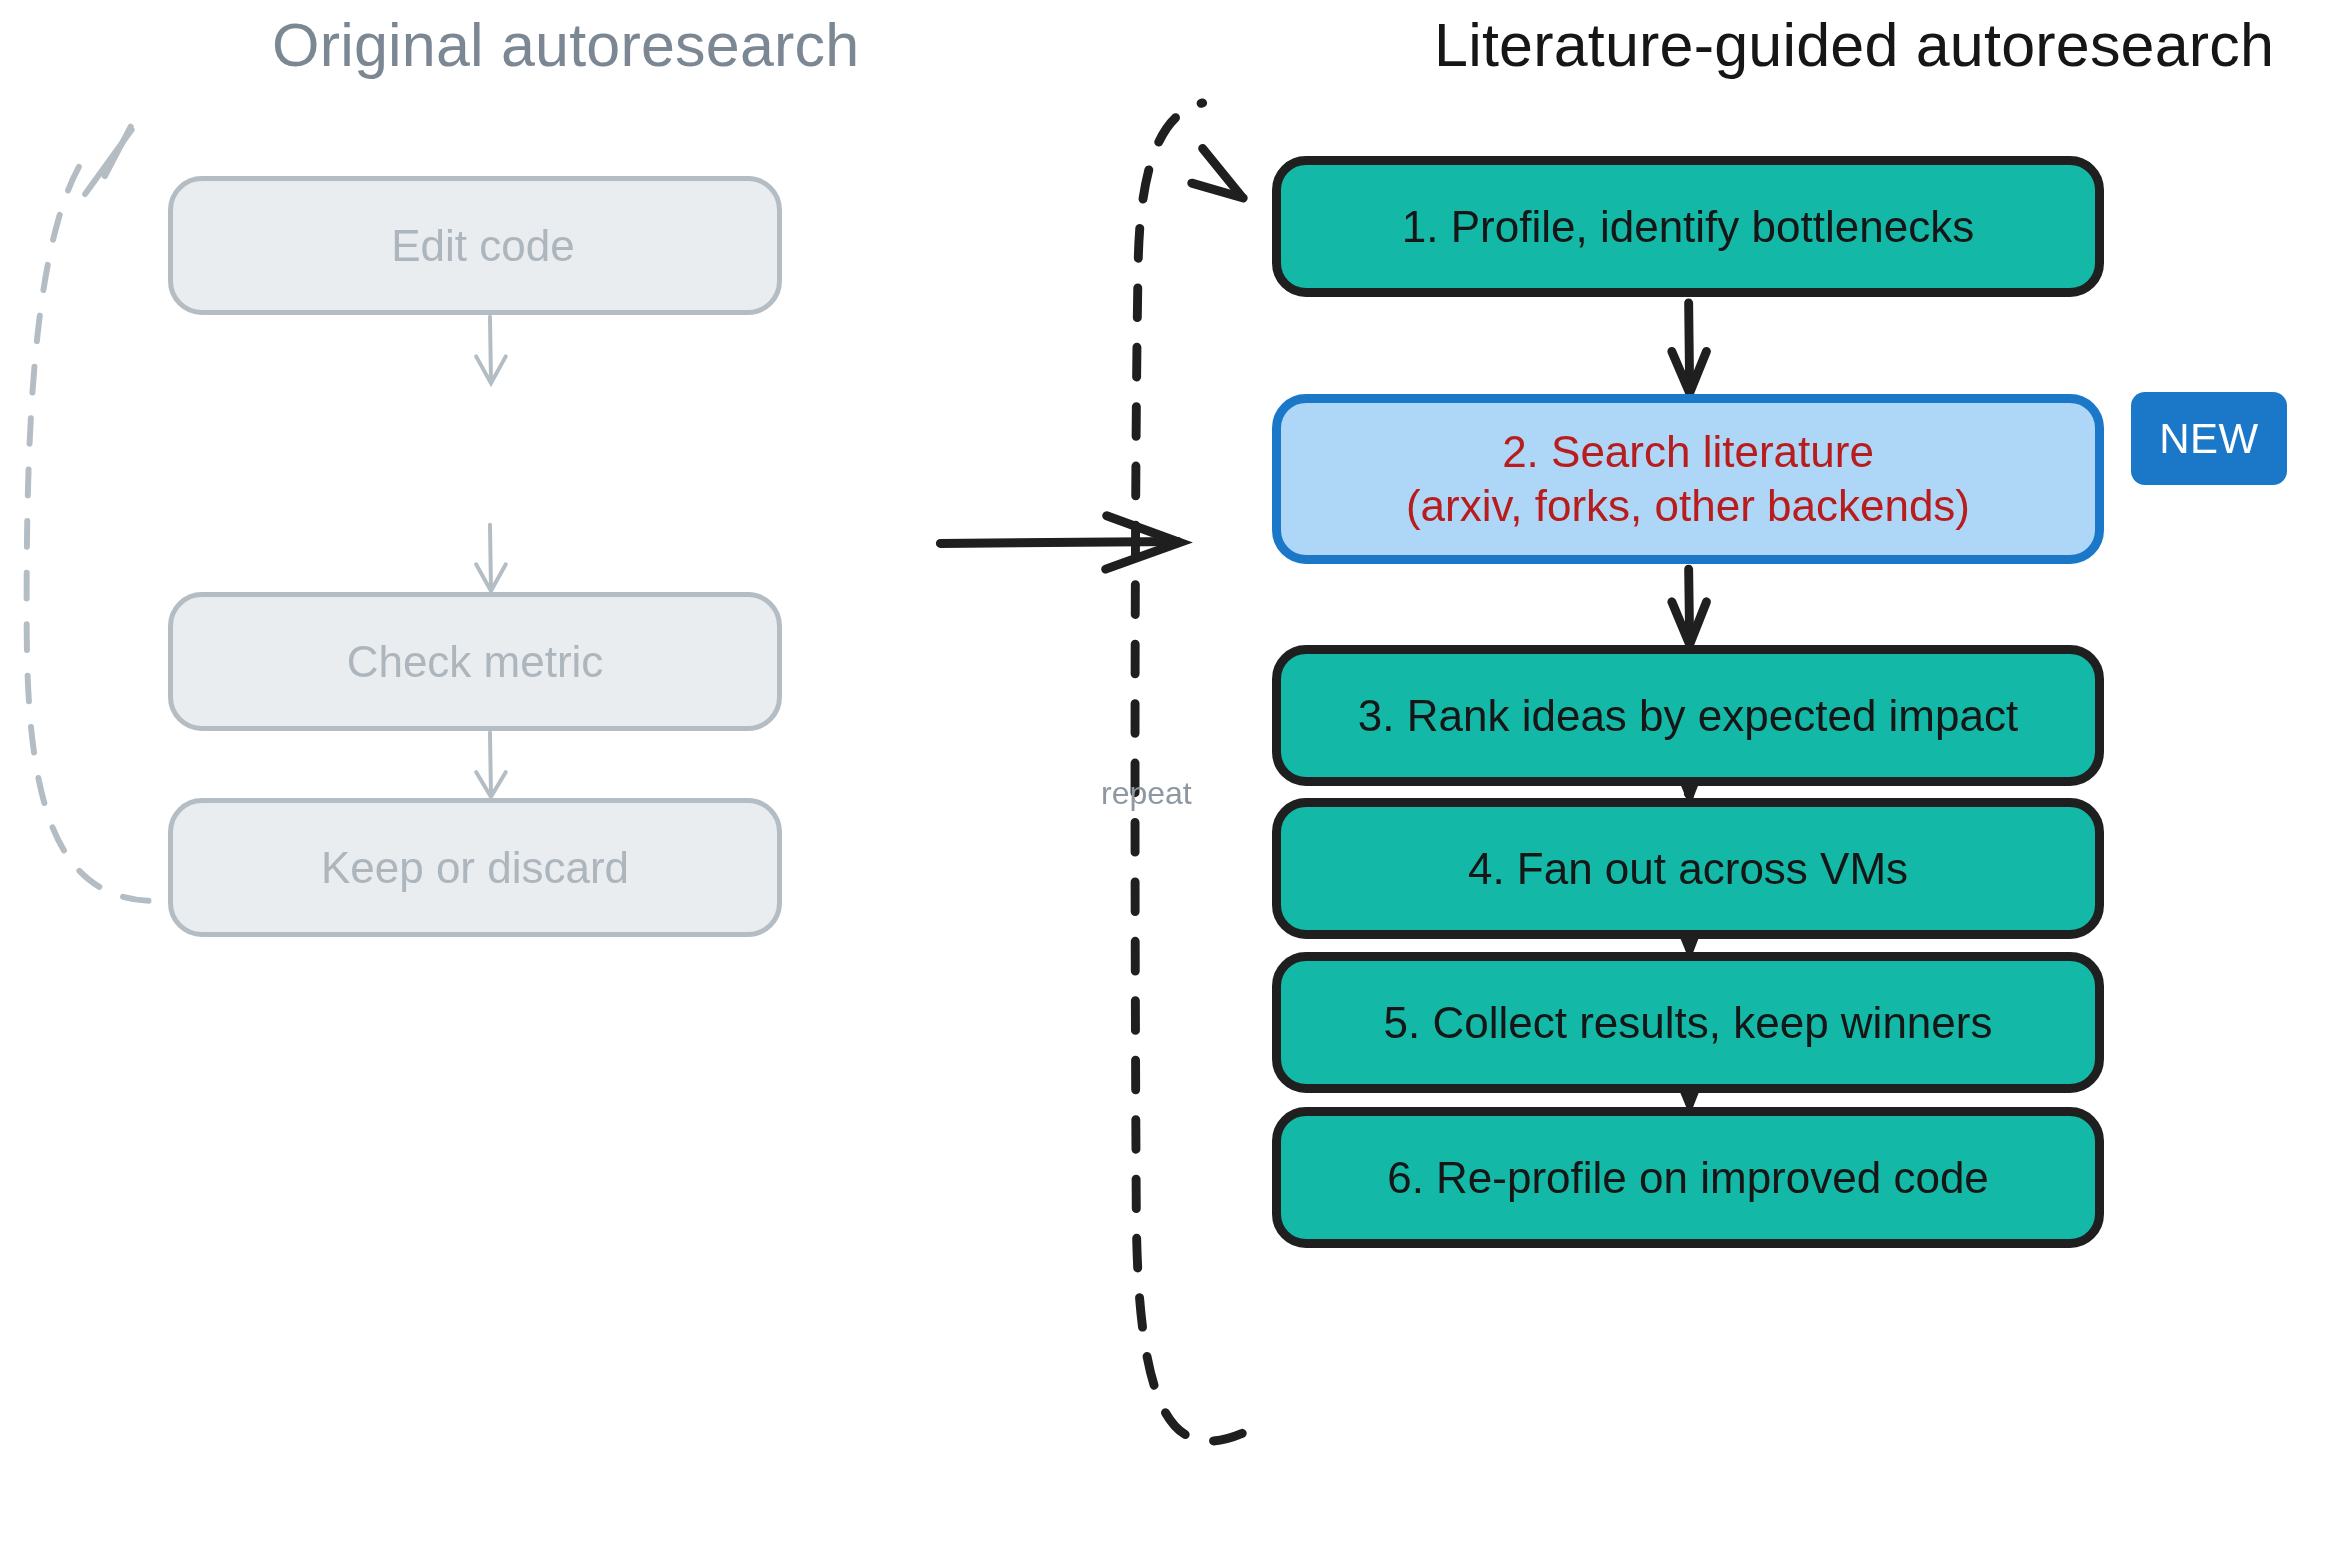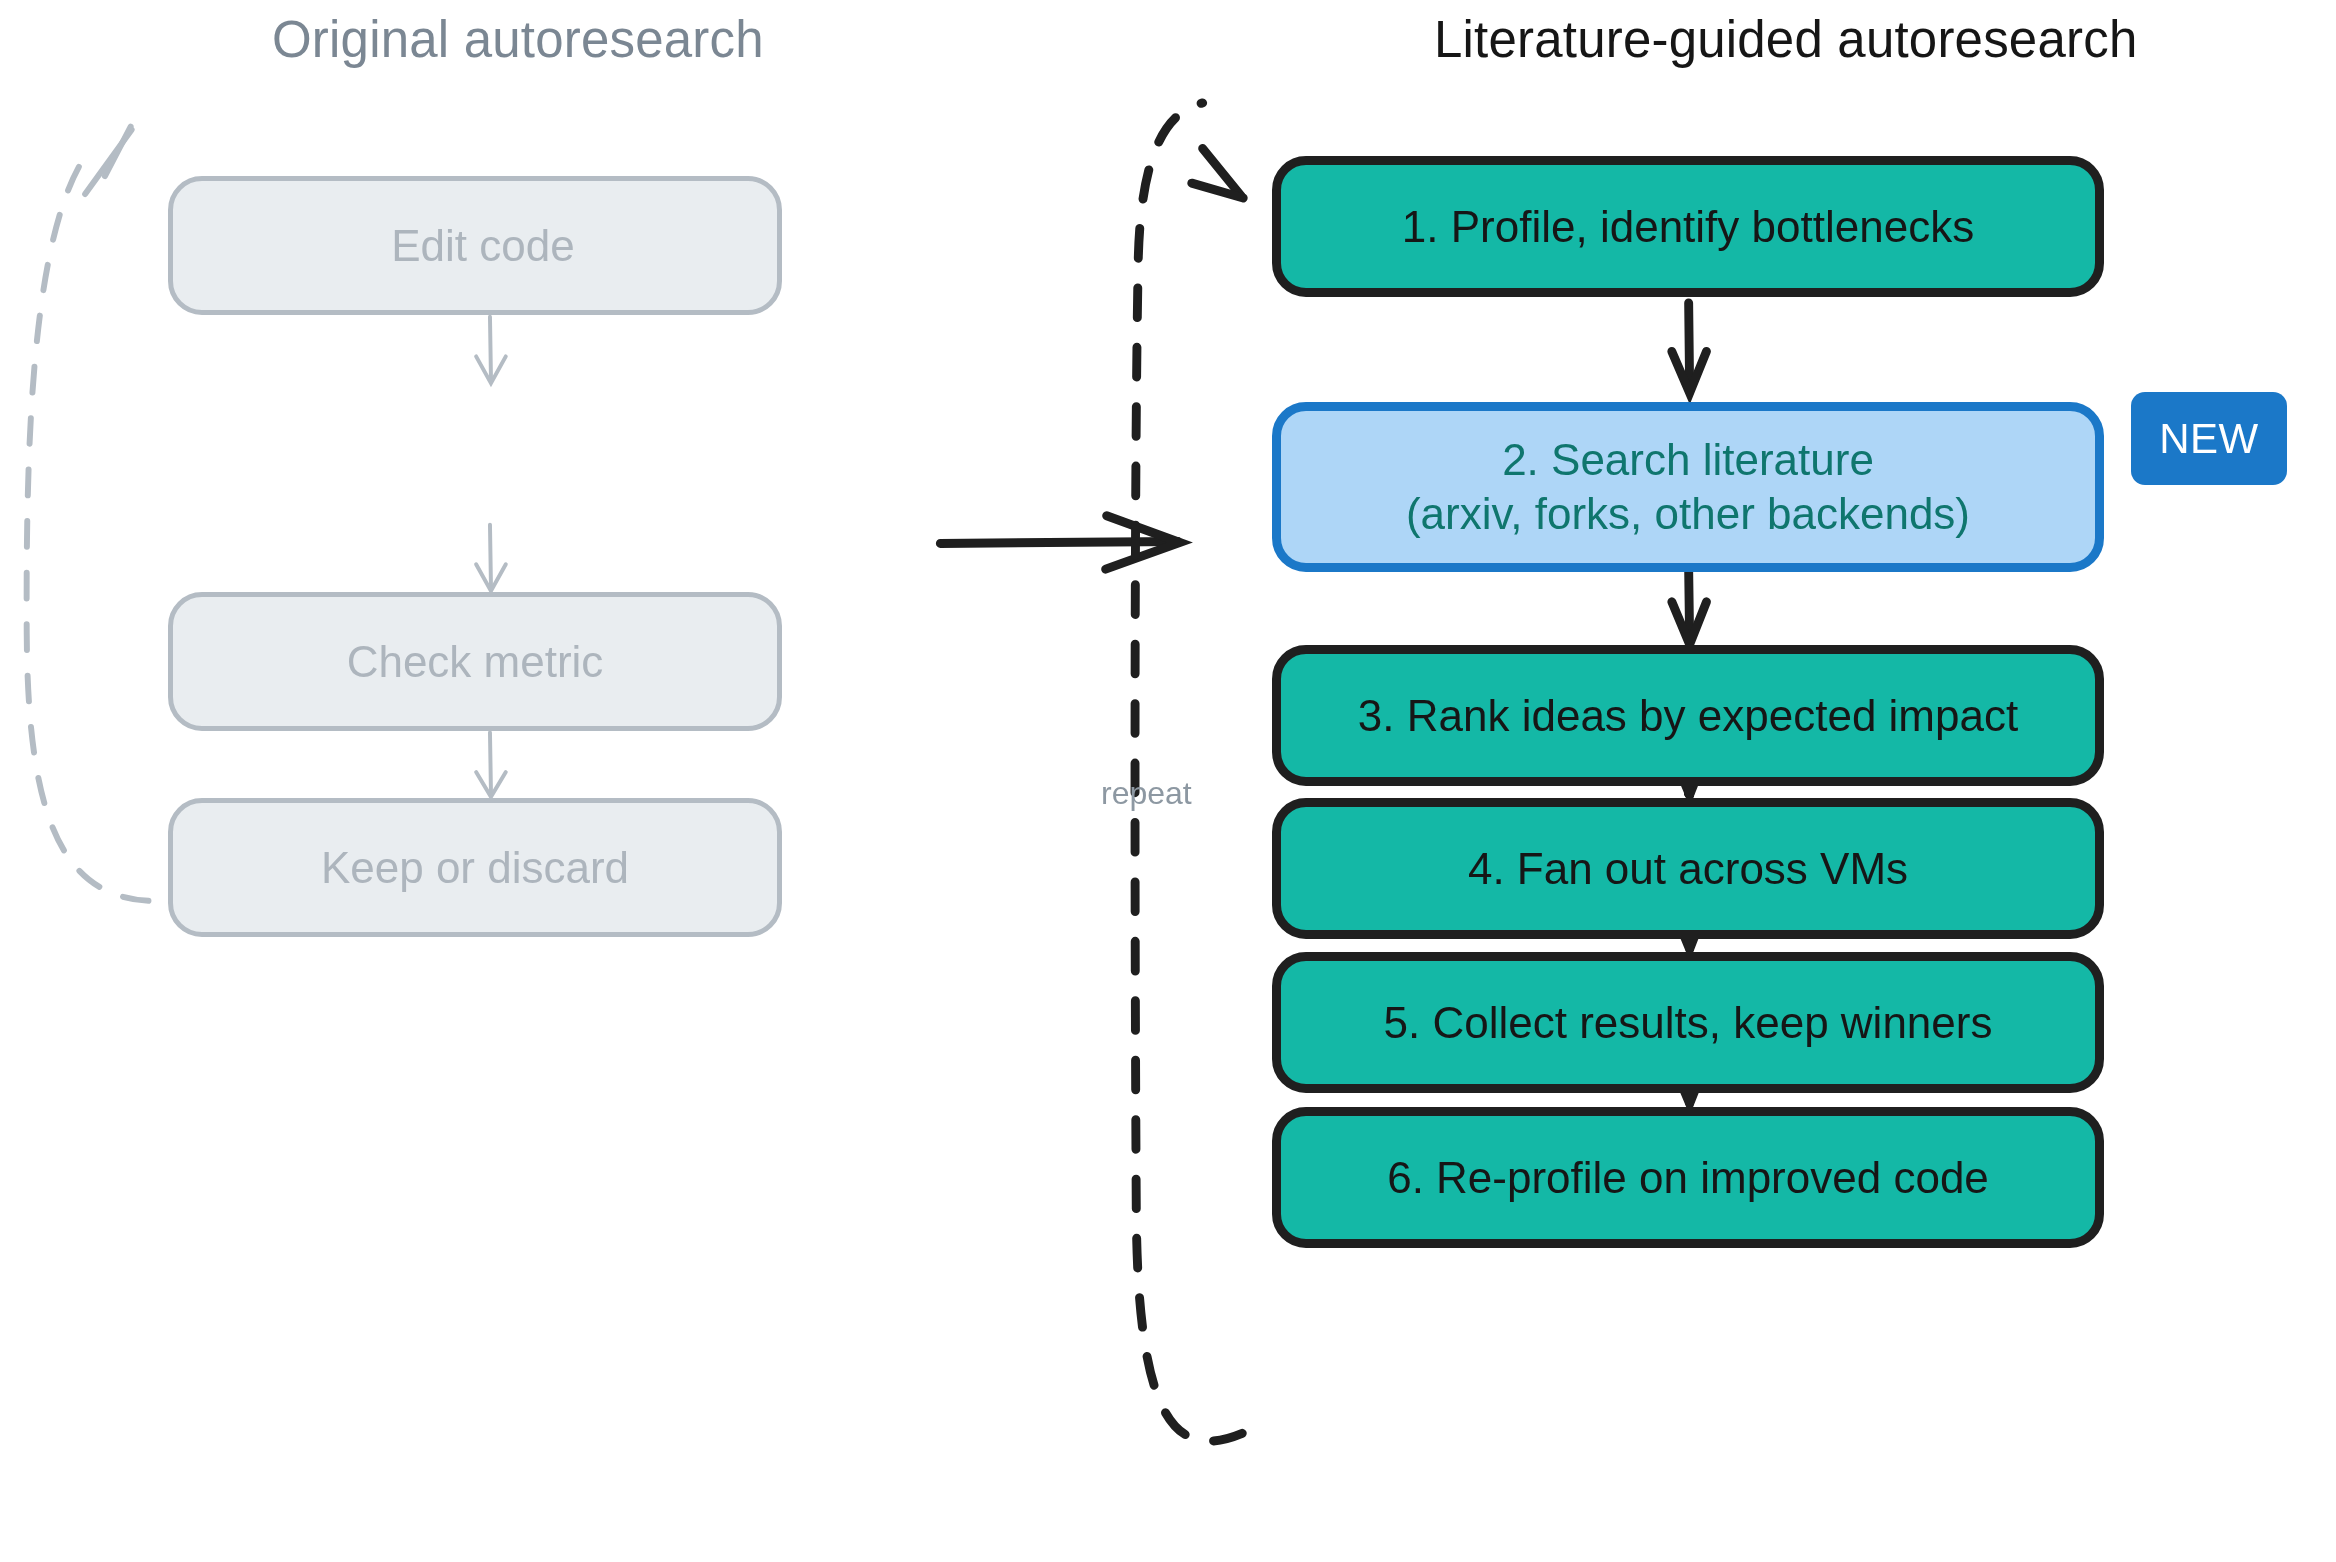--- a/index.html
+++ b/index.html
@@ -15,21 +15,21 @@
     position: relative;
     width: 2336px;
     height: 1562px;
     background: #ffffff;
     overflow: hidden;
   }
 
   
   .col-title {
     position: absolute;
-    font-size: 51px;
+    font-size: 61px;
     letter-spacing: 0.2px;
     white-space: nowrap;
     text-align: center;
   }
   #title-left {
     left: 272px;
     top: 10px;
     color: #7b8793;
   }
   #title-right {
@@ -72,22 +72,21 @@
     color: #161616;
     font-size: 44px;
     left: 1272px;
     width: 832px;
   }
 
   
   .node.highlight {
     background: #aed6f7;
     border: 9px solid #1b78c8;
-    color: #0f766e;
-    margin-top: 8px;
+    color: #b91c1c;
   }
 
   
   #node-l1 { top: 176px; padding-left: 16px; }
   #node-l2 { top: 384px; }
   #node-l3 { top: 592px; }
   #node-l4 { top: 798px; }
 
   #node-r1 { top: 156px;  height: 141px; }
   #node-r2 { top: 394px;  height: 170px; }

